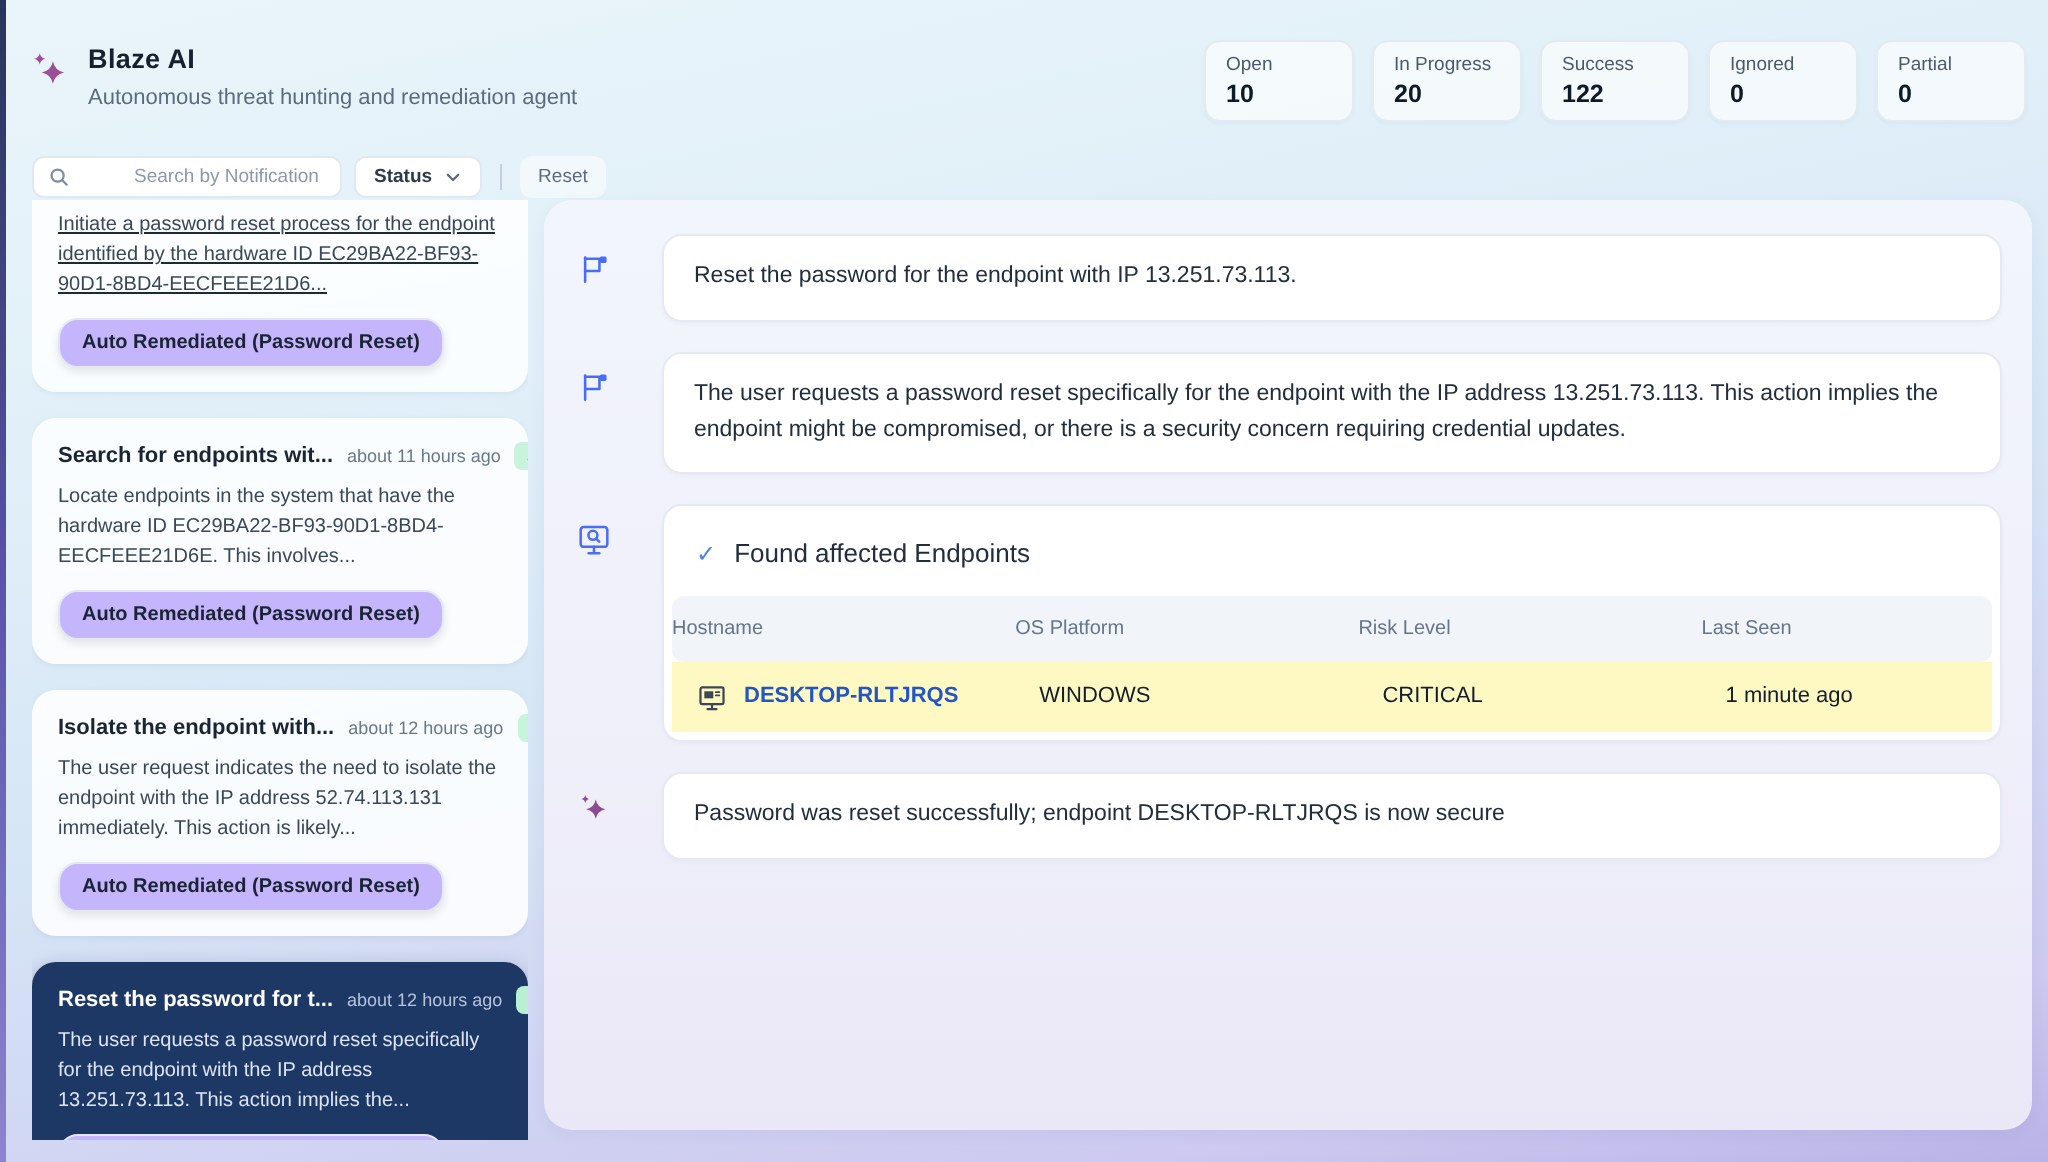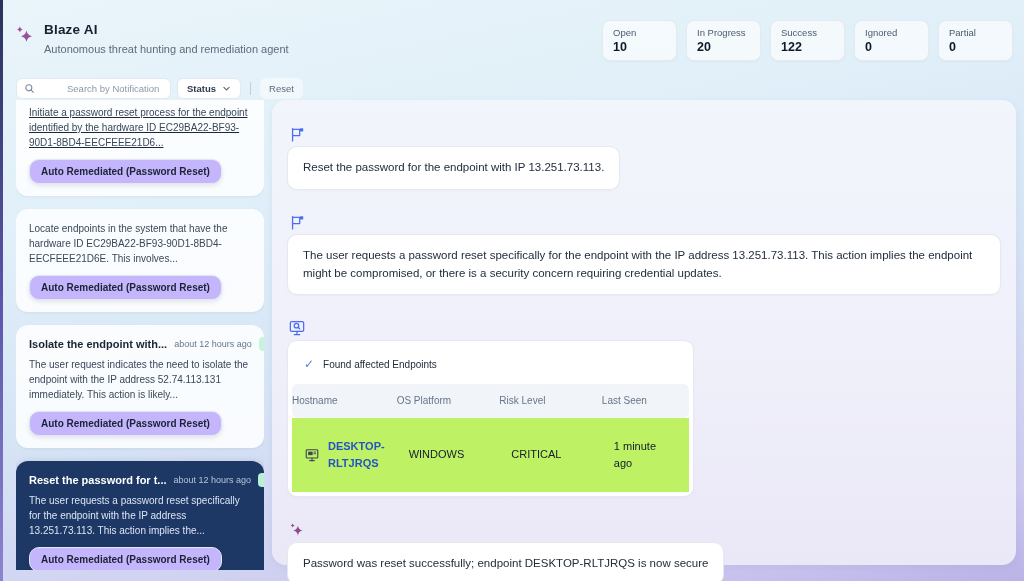--- a/index.html
+++ b/index.html
@@ -58,36 +58,36 @@
   .notif-card.selected{background:#1e3866;box-shadow:0 4px 10px rgba(17,35,74,.35);}
   .notif-card.selected .notif-title{color:#ffffff;}
   .notif-card.selected .notif-time{color:#b6c4da;}
   .notif-card.selected .notif-body{color:#dbe4f3;}
   .notif-card.selected .badge-success{background:#b9f0d2;color:#15603c;}
 
   
   .main-panel{position:absolute;left:272px;top:100px;width:744px;height:465px;
     background:linear-gradient(180deg,#f2f5fc 0%,#efeffa 60%,#eae7f7 100%);
     border-radius:14px;padding:17px 15px;box-shadow:0 2px 8px rgba(40,48,90,.05);}
-  .flow-row{display:flex;align-items:flex-start;gap:3px;margin-bottom:15px;flex-direction:column;}
+  .flow-row{display:flex;align-items:flex-start;gap:24px;margin-bottom:15px;}
   .flow-icon{width:20px;flex-shrink:0;padding-top:9px;display:flex;justify-content:center;}
   .flow-card{flex:1;background:#fff;border:1px solid #e5e9f2;border-radius:10px;
     padding:12px 15px;font-size:11.5px;color:#222e3d;line-height:1.55;
     box-shadow:0 1px 2px rgba(30,41,59,.03);}
   .flow-card.table-card{padding:4px;}
   .result-head{display:flex;align-items:center;gap:9px;padding:10px 12px;}
-  .result-title{font-size:10px;color:#222e3d;}
+  .result-title{font-size:13px;color:#222e3d;}
   .check{color:#4f83e3;font-size:12px;}
 
   table.endpoints{width:100%;border-collapse:collapse;}
   table.endpoints th{background:#f1f4f8;text-align:left;font-weight:normal;
     font-size:10px;color:#66758a;padding:9px 0;}
   table.endpoints th:first-child{border-radius:6px 0 0 6px;}
   table.endpoints th:last-child{border-radius:0 6px 6px 0;}
-  table.endpoints td{font-size:11px;color:#141d2b;padding:20px 12px;background:#bef264;}
+  table.endpoints td{font-size:11px;color:#141d2b;padding:9px 12px;background:#fef9c3;}
   .col-host{width:26%;} .col-os{width:26%;} .col-risk{width:26%;} .col-seen{width:22%;}
   .host-cell{display:flex;align-items:center;gap:8px;}
   .host-link{color:#2355c4;font-weight:bold;font-size:11px;cursor:pointer;}
 
   svg{display:block;}
 </style>
 </head>
 <body>
 
 <div class="left-edge"></div>
@@ -151,20 +151,25 @@
 </div>
 
 <div class="notif-list">
 
   <div class="notif-card partial">
     <div class="notif-body">Initiate a password reset process for the endpoint identified by the hardware ID EC29BA22-BF93-90D1-8BD4-EECFEEE21D6...</div>
     <button class="notif-action">Auto Remediated (Password Reset)</button>
   </div>
 
   <div class="notif-card">
+    <div class="notif-head">
+      <span class="notif-title">Search for endpoints wit...</span>
+      <span class="notif-time">about 11 hours ago</span>
+      <span class="badge-success">SUCCESS</span>
+    </div>
     <div class="notif-body">Locate endpoints in the system that have the hardware ID EC29BA22-BF93-90D1-8BD4-EECFEEE21D6E. This involves...</div>
     <button class="notif-action">Auto Remediated (Password Reset)</button>
   </div>
 
   <div class="notif-card">
     <div class="notif-head">
       <span class="notif-title">Isolate the endpoint with...</span>
       <span class="notif-time">about 12 hours ago</span>
       <span class="badge-success">SUCCESS</span>
     </div>

